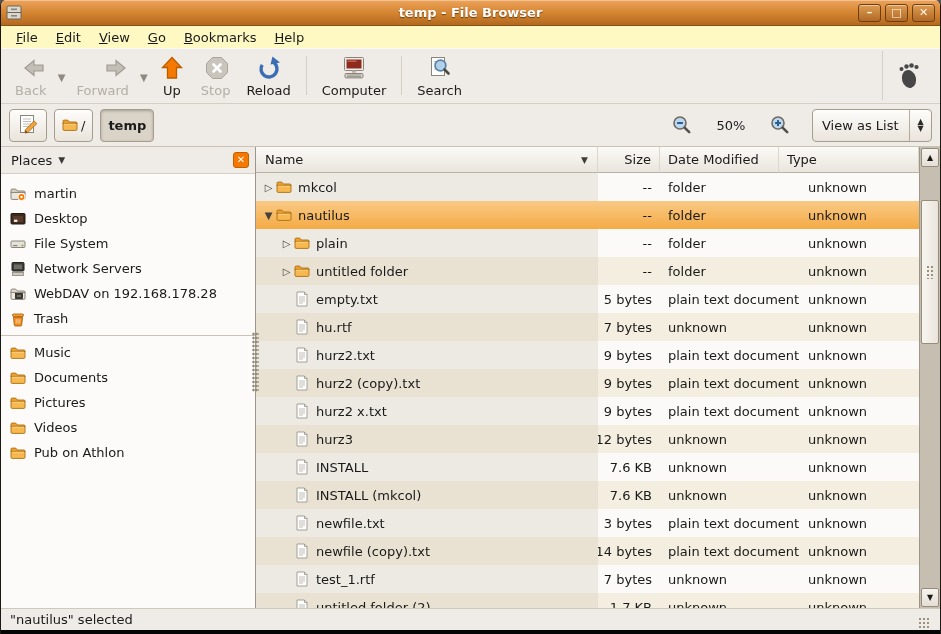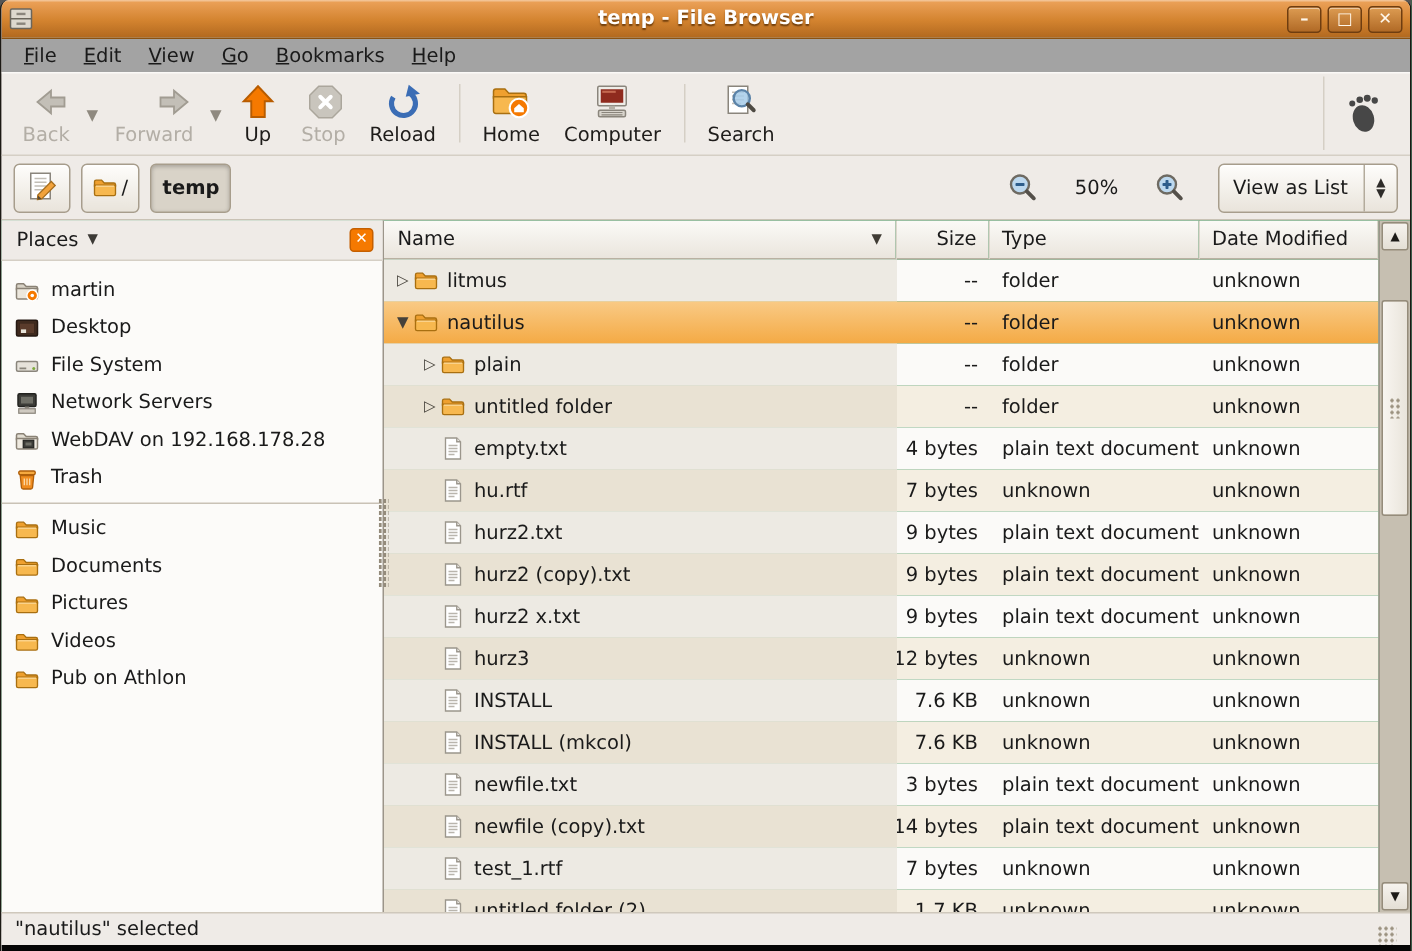--- a/index.html
+++ b/index.html
@@ -16,21 +16,21 @@
   .win-icon { width:18px; height:16px; display:flex; align-items:center; }
   .win-title { position:absolute; left:0; right:0; text-align:center; font-weight:bold; color:#fff;
     text-shadow:0 1px 1px rgba(80,40,0,.75); pointer-events:none; }
   .win-controls { margin-left:auto; display:flex; gap:4px; z-index:2; }
   .win-btn { width:23px; height:18px; border-radius:3px; border:1px solid #6e3d10;
     background:linear-gradient(#dd9c52,#b16a26); color:#fff7ea; font-size:11px; font-weight:bold;
     display:flex; align-items:center; justify-content:center; line-height:1;
     box-shadow:inset 0 1px 0 rgba(255,255,255,.45); cursor:default; }
 
   
-  .menubar { height:22px; display:flex; align-items:center; padding:0 6px; background:#a3a3a3; }
+  .menubar { height:22px; display:flex; align-items:center; padding:0 6px; background:#fef9c3; }
   .menu-item { padding:2px 9px; cursor:default; }
   .menu-item u { text-decoration:underline; }
 
   
   .toolbar { height:56px; display:flex; align-items:stretch; padding:2px 6px 3px 6px;
     background:#efebe7; border-top:1px solid #fbf9f7; border-bottom:1px solid #d5cfc5; }
   .tb-group { display:flex; align-items:center; }
   .tb-btn { display:flex; flex-direction:column; align-items:center; justify-content:center;
     gap:1px; padding:3px 8px; border-radius:4px; color:#1e1c1a; }
   .tb-btn .tb-ico { height:28px; display:flex; align-items:center; }
@@ -52,21 +52,21 @@
   .zoom-label { min-width:34px; text-align:center; }
   .view-combo { height:33px; width:120px; display:flex; align-items:center;
     border:1px solid #a79d8c; border-radius:4px; background:linear-gradient(#fefdfb,#e9e4db);
     box-shadow:inset 0 1px 0 #fff; }
   .view-combo .vc-label { flex:1; padding-left:9px; }
   .view-combo .vc-spin { width:22px; align-self:stretch; border-left:1px solid #b3ab9c;
     display:flex; flex-direction:column; align-items:center; justify-content:center;
     font-size:8px; line-height:7px; color:#2e2c29; }
 
   
-  .main { position:relative; height:461px; display:flex; background:#15803d; }
+  .main { position:relative; height:461px; display:flex; background:#7f1d1d; }
 
   
   .sidebar { width:255px; border-right:1px solid #9c958a; background:#fcfbf9;
     display:flex; flex-direction:column; }
   .sb-header { height:27px; background:#efebe7; border-bottom:1px solid #d5cfc5;
     display:flex; align-items:center; padding:0 6px 0 10px; }
   .sb-caret { font-size:9px; color:#3c3a36; margin-left:6px; }
   .sb-close { margin-left:auto; width:16px; height:16px; border-radius:3px; background:#f57900;
     color:#fff; font-size:10px; font-weight:bold; display:flex; align-items:center; justify-content:center;
     border:1px solid #c55f00; line-height:1; }
@@ -207,33 +207,20 @@
               </svg>
             </span>
             <span>Reload</span>
           </span>
         </span>
         <span class="tb-sep"></span>
         <span class="tb-group">
           <span class="tb-btn">
             <span class="tb-ico">
               <svg width="28" height="26" viewBox="0 0 28 26">
-                <path d="M2 6 c0-1 .6-1.6 1.6-1.6 h6 l2.6 2.8 h10 c1 0 1.6.6 1.6 1.6 v1.6 H2 z" fill="#efa02f" stroke="#a96f10"></path>
-                <path d="M2 9.5 h22 v9.5 c0 1-.6 1.6-1.6 1.6 H3.6 c-1 0-1.6-.6-1.6-1.6 z" fill="#f7b84f" stroke="#a96f10"></path>
-                <circle cx="19" cy="17" r="6.2" fill="#f57900" stroke="#fff" stroke-width="1.4"></circle>
-                <path d="M15.8 17.2 L19 14.4 L22.2 17.2 V19.8 H15.8 Z" fill="#fff"></path>
-              </svg>
-            </span>
-            <span>Home</span>
-          </span>
-        </span>
-        <span class="tb-group">
-          <span class="tb-btn">
-            <span class="tb-ico">
-              <svg width="28" height="26" viewBox="0 0 28 26">
                 <rect x="4.5" y="2.5" width="19" height="13" rx="1" fill="#efede8" stroke="#8a857c"></rect>
                 <rect x="6.5" y="4.5" width="15" height="9" fill="#8f2b1e"></rect>
                 <rect x="7.5" y="5.5" width="9" height="1.4" fill="#c4684f"></rect>
                 <rect x="12" y="15.5" width="4" height="2.2" fill="#b5b0a6"></rect>
                 <rect x="5" y="18.5" width="18" height="4.4" rx="1" fill="#d8d4cc" stroke="#8a857c"></rect>
                 <path d="M7 20 h14 M7 21.6 h14" stroke="#8a857c" stroke-width=".8"></path>
               </svg>
             </span>
             <span>Computer</span>
           </span>
@@ -451,39 +438,39 @@
     <div class="listview">
       <div class="lv-inner">
         <div class="lv-header" id="lv-header">
             <div class="lv-hcell c-name">
               <span>Name</span>
               <span class="sort">▼</span>
             </div>
             <div class="lv-hcell c-size">
               <span>Size</span>
             </div>
+            <div class="lv-hcell c-date">
+              <span>Date Modified</span>
+            </div>
             <div class="lv-hcell c-type">
               <span>Type</span>
-            </div>
-            <div class="lv-hcell c-date">
-              <span>Date Modified</span>
             </div>
           </div>
         <div class="lv-rows" id="lv-rows">
             <div class="lv-row stripe-a">
               <div class="lv-cell c-name indent-0">
                 <span class="expander">▷</span>
                 <span class="icon16">
                   <svg width="16" height="16" viewBox="0 0 16 16">
                     <path d="M1 4.2 c0-.7.4-1.1 1.1-1.1 h3.6 l1.8 1.9 h6.4 c.7 0 1.1.4 1.1 1.1 v.9 H1 z" fill="#efa02f" stroke="#a96f10" stroke-width=".9"></path>
                     <path d="M1 6.4 h14 v5.9 c0 .7-.4 1.1-1.1 1.1 H2.1 c-.7 0-1.1-.4-1.1-1.1 z" fill="#f7b84f" stroke="#a96f10" stroke-width=".9"></path>
                     <path d="M2 7.2 h12" stroke="#fbd28a" stroke-width="1"></path>
                   </svg>
                 </span>
-                <span class="fname">litmus</span>
+                <span class="fname">mkcol</span>
               </div>
               <div class="lv-cell c-size">--</div>
               <div class="lv-cell c-type">folder</div>
               <div class="lv-cell c-date">unknown</div>
             </div>
             <div class="lv-row stripe-b selected">
               <div class="lv-cell c-name indent-0">
                 <span class="expander">▼</span>
                 <span class="icon16">
                   <svg width="16" height="16" viewBox="0 0 16 16">
@@ -535,21 +522,21 @@
                 <span class="expander"></span>
                 <span class="icon16">
                   <svg width="16" height="16" viewBox="0 0 16 16">
                     <path d="M3 1 h7.5 L13 3.5 V15 H3 z" fill="#fff" stroke="#9b968c" stroke-width=".9"></path>
                     <path d="M10.5 1 v2.5 H13" fill="#e8e6e1" stroke="#9b968c" stroke-width=".9"></path>
                     <path d="M5 6 h6 M5 8 h6 M5 10 h6 M5 12 h4" stroke="#b9b5ad" stroke-width=".9"></path>
                   </svg>
                 </span>
                 <span class="fname">empty.txt</span>
               </div>
-              <div class="lv-cell c-size">4 bytes</div>
+              <div class="lv-cell c-size">5 bytes</div>
               <div class="lv-cell c-type">plain text document</div>
               <div class="lv-cell c-date">unknown</div>
             </div>
             <div class="lv-row stripe-b">
               <div class="lv-cell c-name indent-1">
                 <span class="expander"></span>
                 <span class="icon16">
                   <svg width="16" height="16" viewBox="0 0 16 16">
                     <path d="M3 1 h7.5 L13 3.5 V15 H3 z" fill="#fff" stroke="#9b968c" stroke-width=".9"></path>
                     <path d="M10.5 1 v2.5 H13" fill="#e8e6e1" stroke="#9b968c" stroke-width=".9"></path>

